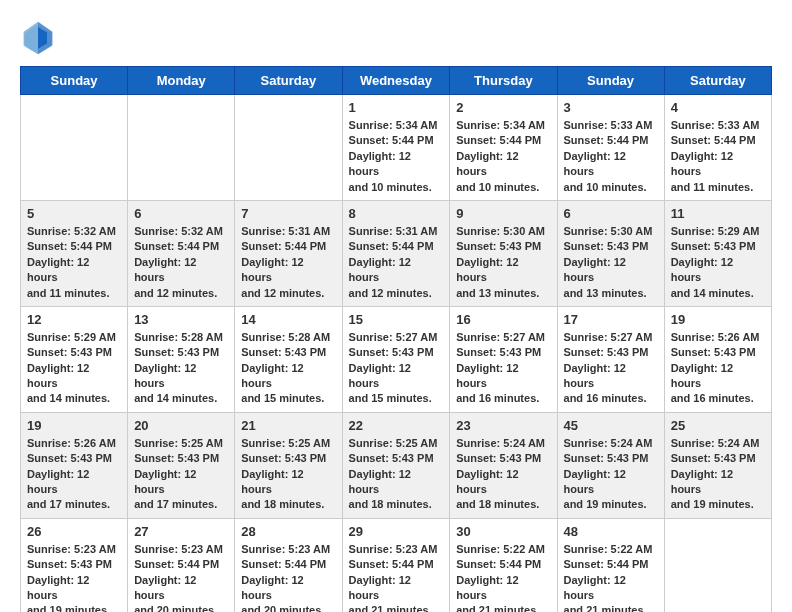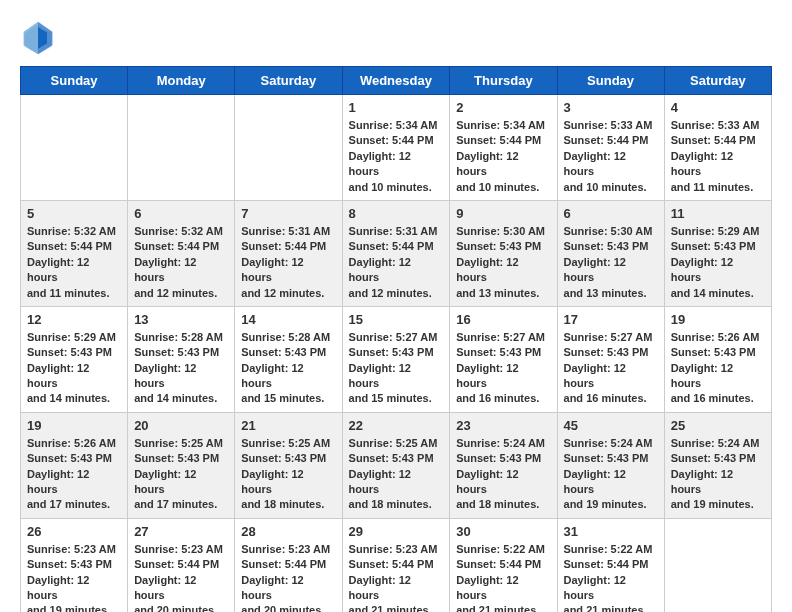--- a/index.html
+++ b/index.html
@@ -333,21 +333,21 @@
 and 21 minutes.</div>
         </td>
         <td>
           <span class="day-num">30</span>
           <div class="day-info" style="white-space: pre-line;">Sunrise: 5:22 AM
 Sunset: 5:44 PM
 Daylight: 12 hours
 and 21 minutes.</div>
         </td>
         <td>
-          <span class="day-num">31</span>
+          <span class="day-num">48</span>
           <div class="day-info" style="white-space: pre-line;">Sunrise: 5:22 AM
 Sunset: 5:44 PM
 Daylight: 12 hours
 and 21 minutes.</div>
         </td>
         <td class="empty"></td>
       </tr>
     </tbody>
 </table>
 

